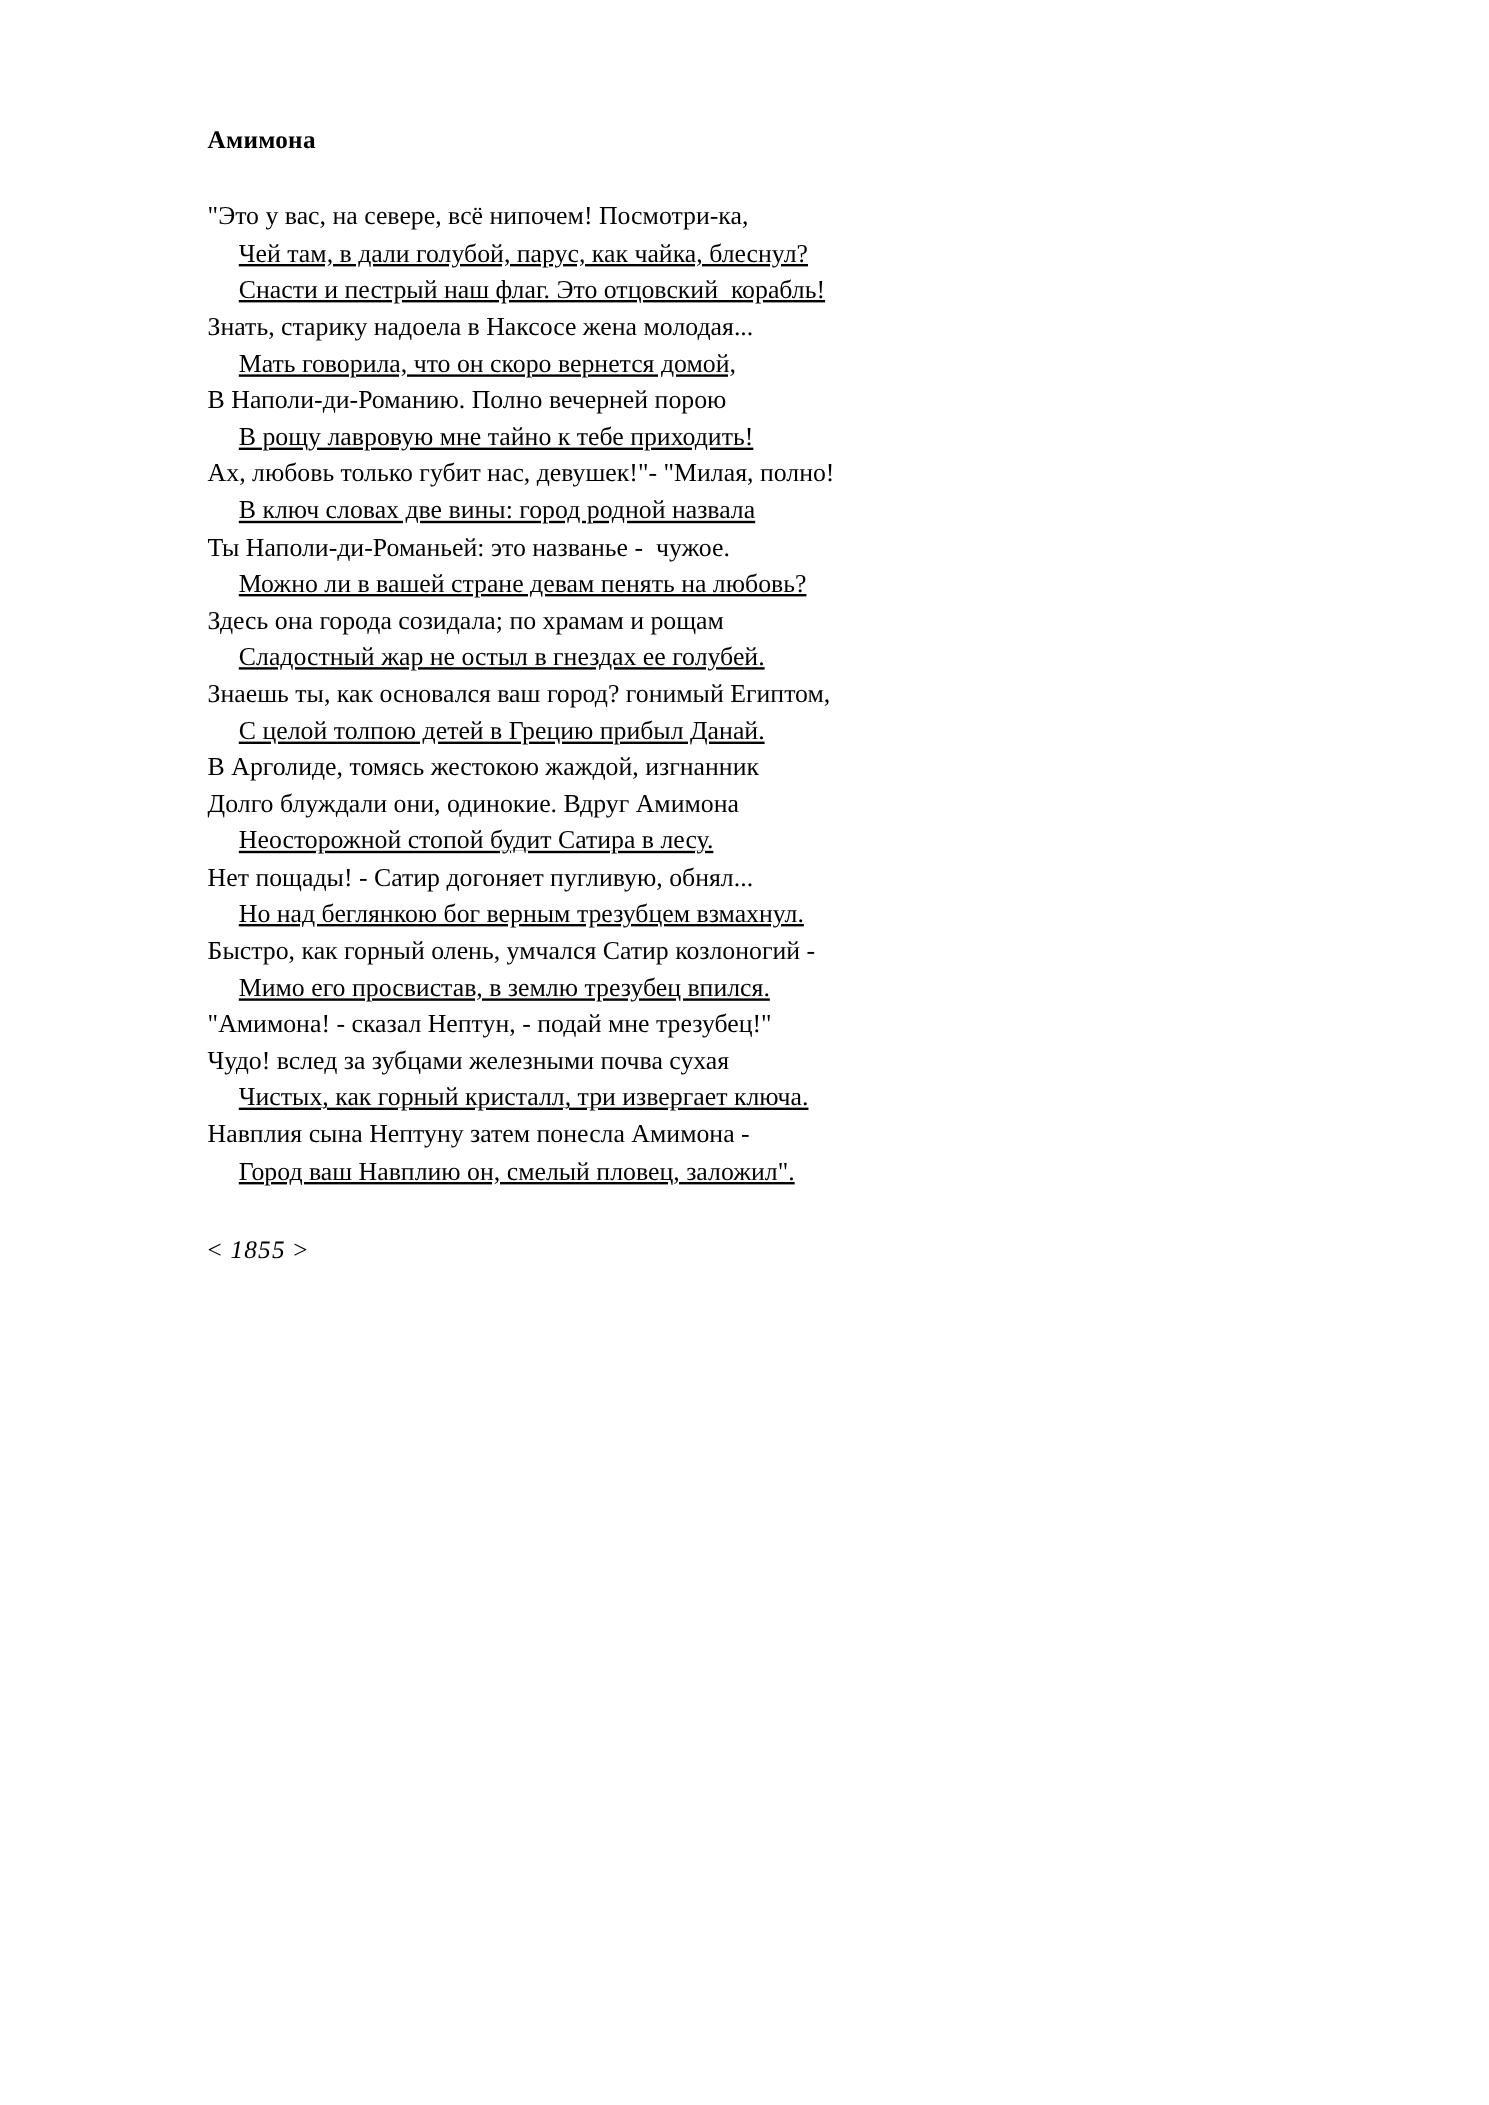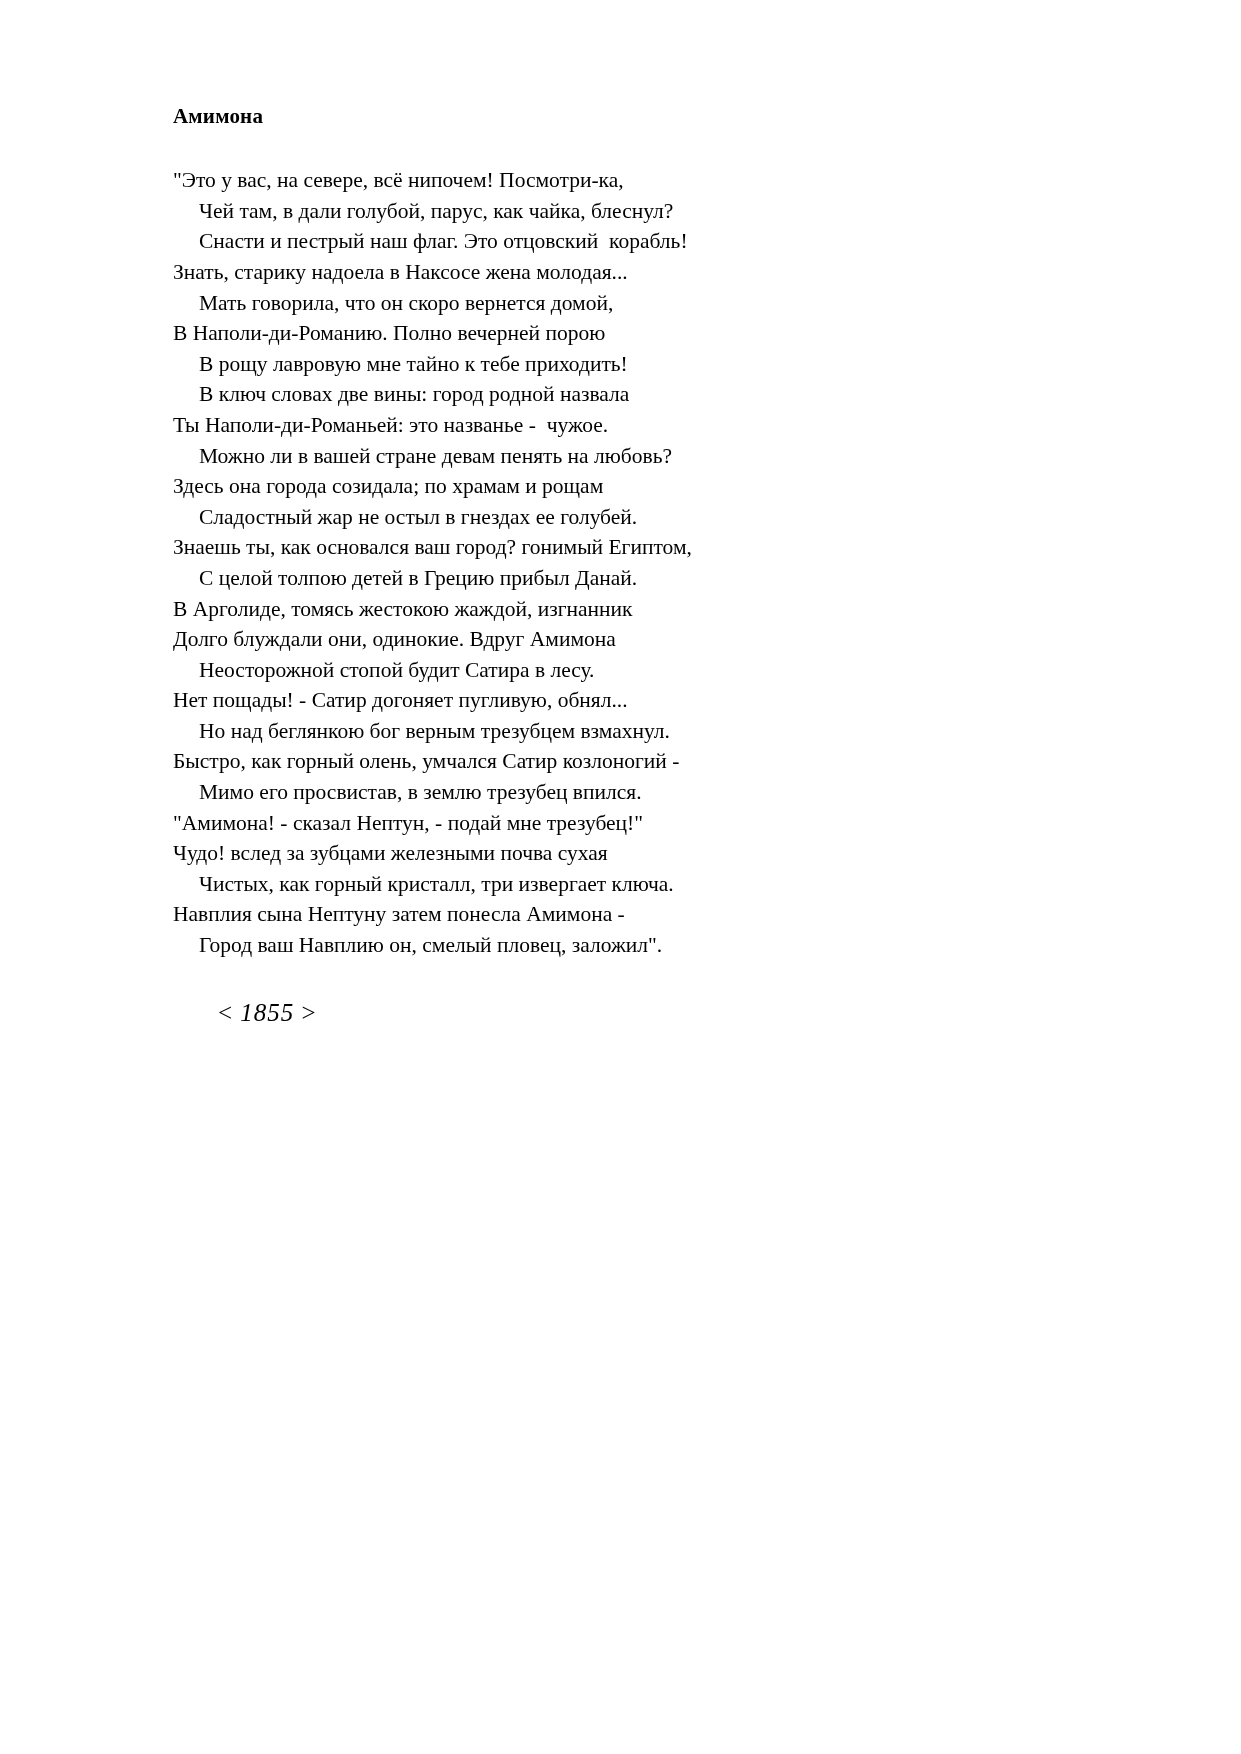--- a/index.html
+++ b/index.html
@@ -36,27 +36,27 @@
   .poem-body {
     font-size: 21.5px;
     line-height: 30.6px;
   }
   .verse-line {
     white-space: pre-wrap;
     margin: 0;
   }
   .verse-line.indent {
     padding-left: 26px;
+    text-decoration: underline;
   }
   .date-line {
     margin-top: 38px;
-    font-size: 25px;
+    font-size: 21px;
     font-style: italic;
     letter-spacing: 1px;
-    margin-left: 45px;
   }
   .date-line .bracket {
     font-style: normal;
   }
 </style>
 </head>
 <body>
 
 <div class="page">
   <div class="content">
@@ -64,20 +64,21 @@
     <h1 class="poem-title">Амимона</h1>
 
     <div class="poem-body">
       <div class="verse-line">"Это у вас, на севере, всё нипочем! Посмотри-ка,</div>
       <div class="verse-line indent">Чей там, в дали голубой, парус, как чайка, блеснул?</div>
       <div class="verse-line indent">Снасти и пестрый наш флаг. Это отцовский  корабль!</div>
       <div class="verse-line">Знать, старику надоела в Наксосе жена молодая...</div>
       <div class="verse-line indent">Мать говорила, что он скоро вернется домой,</div>
       <div class="verse-line">В Наполи-ди-Романию. Полно вечерней порою</div>
       <div class="verse-line indent">В рощу лавровую мне тайно к тебе приходить!</div>
+      <div class="verse-line">Ах, любовь только губит нас, девушек!"- "Милая, полно!</div>
       <div class="verse-line indent">В ключ словах две вины: город родной назвала</div>
       <div class="verse-line">Ты Наполи-ди-Романьей: это названье -  чужое.</div>
       <div class="verse-line indent">Можно ли в вашей стране девам пенять на любовь?</div>
       <div class="verse-line">Здесь она города созидала; по храмам и рощам</div>
       <div class="verse-line indent">Сладостный жар не остыл в гнездах ее голубей.</div>
       <div class="verse-line">Знаешь ты, как основался ваш город? гонимый Египтом,</div>
       <div class="verse-line indent">С целой толпою детей в Грецию прибыл Данай.</div>
       <div class="verse-line">В Арголиде, томясь жестокою жаждой, изгнанник</div>
       <div class="verse-line">Долго блуждали они, одинокие. Вдруг Амимона</div>
       <div class="verse-line indent">Неосторожной стопой будит Сатира в лесу.</div>

